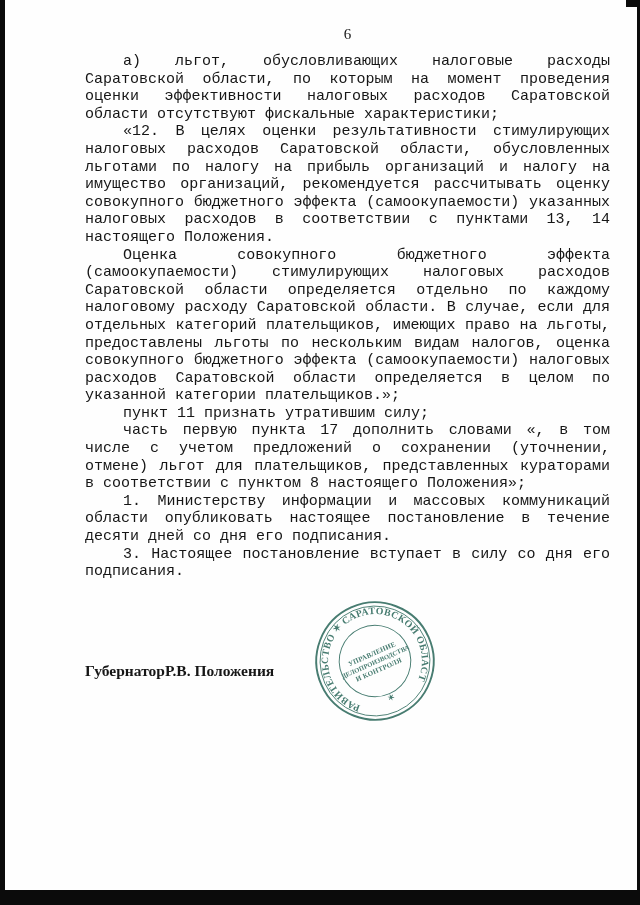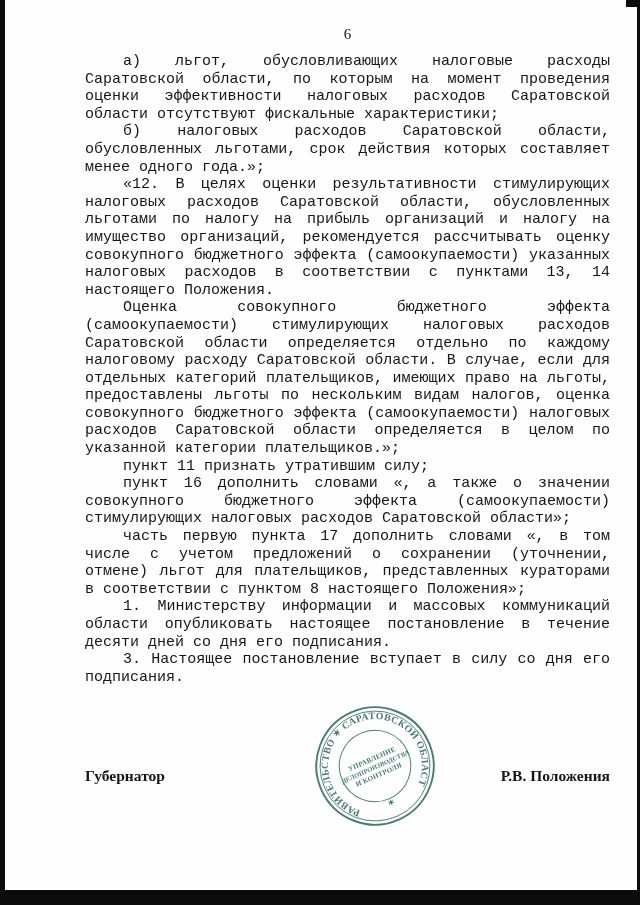--- a/index.html
+++ b/index.html
@@ -37,21 +37,20 @@
     line-height: 17.6px;
     text-align: justify;
     text-indent: 38px;
     font-family: Liberation Mono, monospace;
   }
   .signature-row {
     position: relative;
     margin-top: 52px;
     display: flex;
     align-items: flex-end;
-    justify-content: space-between;
     font-weight: bold;
     font-size: 15.5px;
     line-height: 20px;
     min-height: 48px;
   }
   .stamp-wrap {
     position: absolute;
     left: 226px;
     top: -36px;
     width: 128px;
@@ -71,25 +70,23 @@
   <div class="artifact right"></div>
   <div class="artifact bottom"></div>
   <div class="artifact top-right"></div>
 
   <div class="content">
 
     <div class="page-number">6</div>
 
     <div class="body-text">
       <p>а) льгот, обусловливающих налоговые расходы Саратовской области, по которым на момент проведения оценки эффективности налоговых расходов Саратовской области отсутствуют фискальные характеристики;</p>
-      <p>б) налоговых расходов Саратовской области, обусловленных льготами, срок действия которых составляет менее одного года.»;</p>
       <p>«12. В целях оценки результативности стимулирующих налоговых расходов Саратовской области, обусловленных льготами по налогу на прибыль организаций и налогу на имущество организаций, рекомендуется рассчитывать оценку совокупного бюджетного эффекта (самоокупаемости) указанных налоговых расходов в соответствии с пунктами 13, 14 настоящего Положения.</p>
       <p>Оценка совокупного бюджетного эффекта (самоокупаемости) стимулирующих налоговых расходов Саратовской области определяется отдельно по каждому налоговому расходу Саратовской области. В случае, если для отдельных категорий плательщиков, имеющих право на льготы, предоставлены льготы по нескольким видам налогов, оценка совокупного бюджетного эффекта (самоокупаемости) налоговых расходов Саратовской области определяется в целом по указанной категории плательщиков.»;</p>
       <p>пункт 11 признать утратившим силу;</p>
-      <p>пункт 16 дополнить словами «, а также о значении совокупного бюджетного эффекта (самоокупаемости) стимулирующих налоговых расходов Саратовской области»;</p>
       <p>часть первую пункта 17 дополнить словами «, в том числе с учетом предложений о сохранении (уточнении, отмене) льгот для плательщиков, представленных кураторами в соответствии с пунктом 8 настоящего Положения»;</p>
       <p>1. Министерству информации и массовых коммуникаций области опубликовать настоящее постановление в течение десяти дней со дня его подписания.</p>
       <p>3. Настоящее постановление вступает в силу со дня его подписания.</p>
     </div>
 
     <div class="signature-row">
       <div class="sig-left">
         <div>Губернатор</div>
       </div>
 

